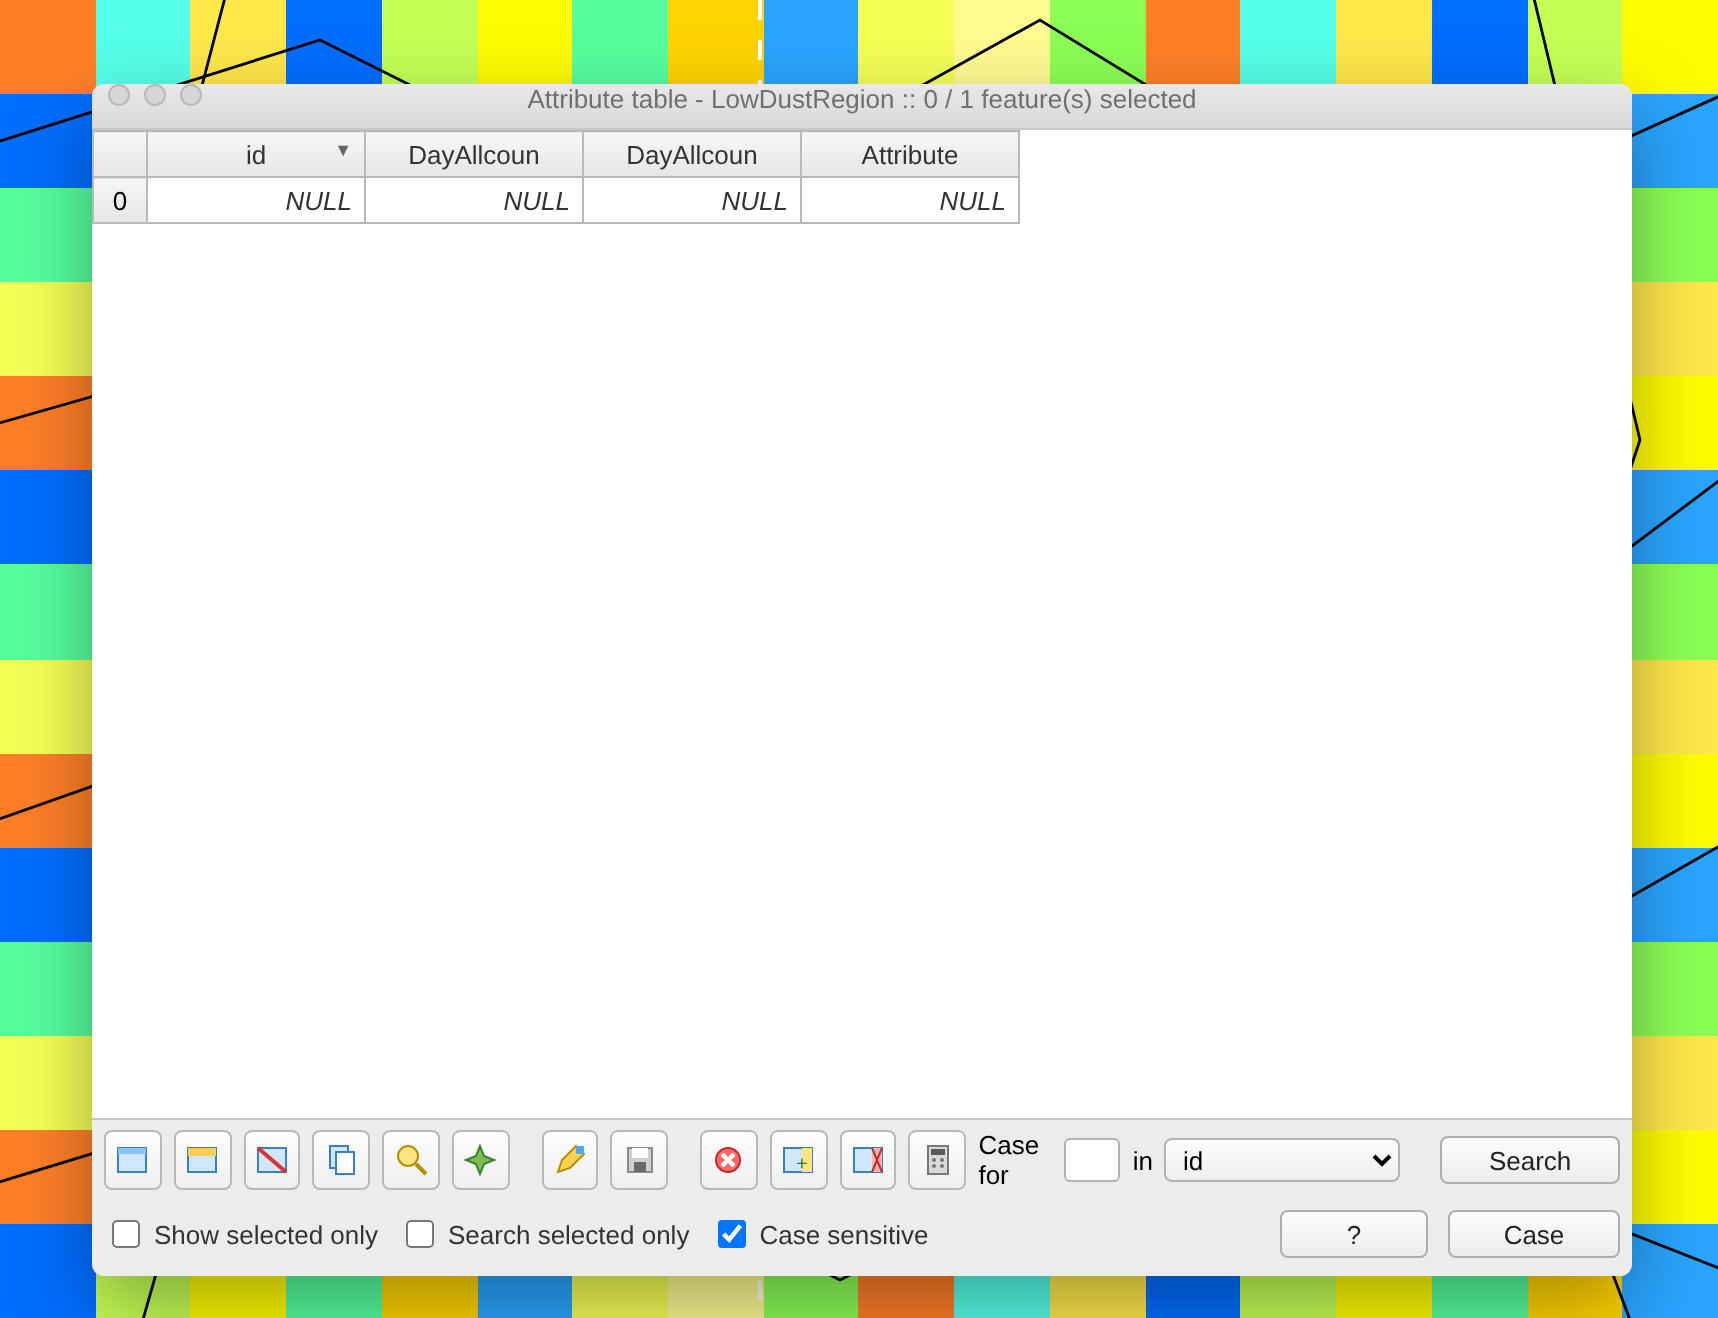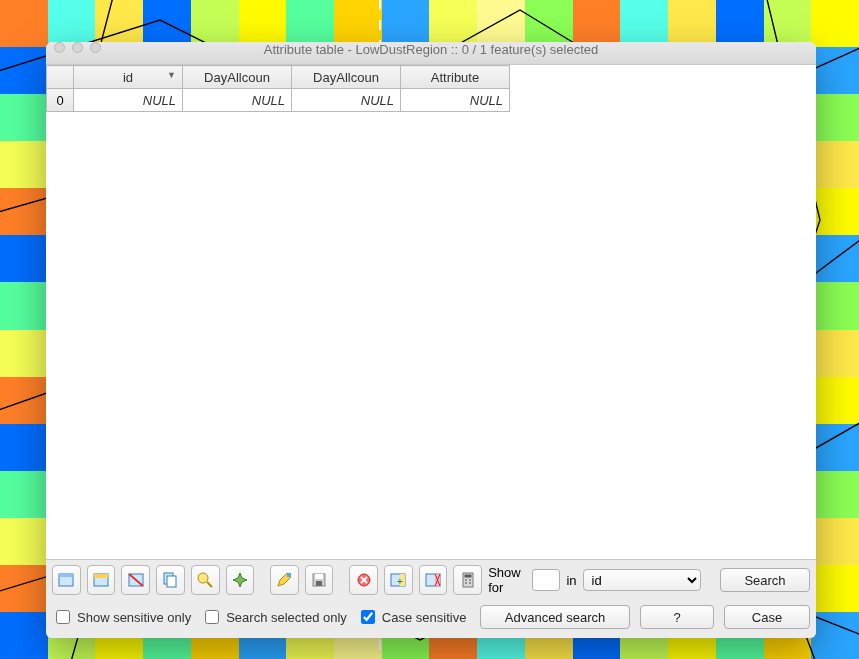--- a/index.html
+++ b/index.html
@@ -563,44 +563,43 @@
           <rect x="4" y="2" width="10" height="14" fill="#d9d9d9" stroke="#777"></rect>
           <rect x="5.5" y="3.5" width="7" height="3" fill="#5a5a5a"></rect>
           <circle cx="7" cy="9" r="1" fill="#777"></circle>
           <circle cx="11" cy="9" r="1" fill="#777"></circle>
           <circle cx="7" cy="12" r="1" fill="#777"></circle>
           <circle cx="11" cy="12" r="1" fill="#777"></circle>
         </svg>
     </div>
 
     <div class="lookfor">
-      <span>Show for</span>
+      <span>Case for</span>
       <input type="text" value="" style="">
       <span>in</span>
       <select class="combo">
         <option>id</option>
       </select>
       <div style="width:10px"></div>
       <div class="btn" style="min-width:60px">Search</div>
     </div>
   </div>
 
   <div class="options-row">
     <label class="chk">
       <input type="checkbox" style="">
-      <span>Show sensitive only</span>
+      <span>Show selected only</span>
     </label>
     <label class="chk">
       <input type="checkbox" style="">
       <span>Search selected only</span>
     </label>
     <label class="chk">
       <input type="checkbox" checked="" style="">
       <span>Case sensitive</span>
     </label>
 
     <div class="right-group">
-      <div class="btn" style="min-width:120px">Advanced search</div>
       <div class="btn" style="min-width:44px">?</div>
       <div class="btn" style="min-width:56px">Case</div>
     </div>
   </div>
 </div>
 
 </body></html>

